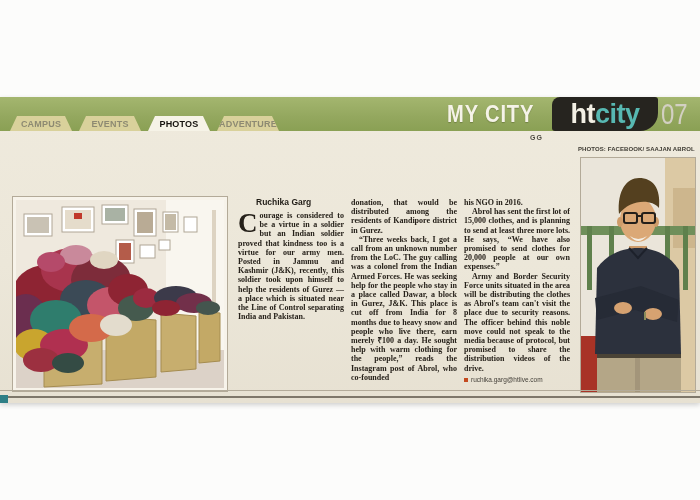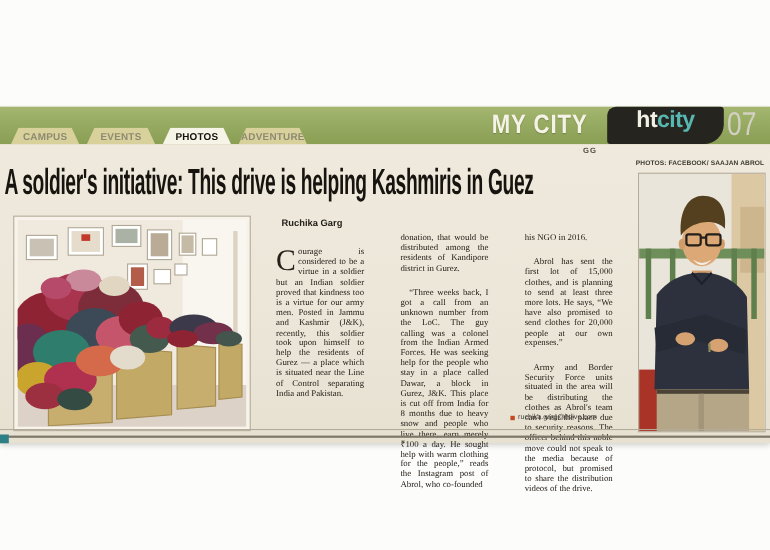--- a/index.html
+++ b/index.html
@@ -28,22 +28,22 @@
   .tab.active{background:#f6f3e7;color:#15120e;}
   .my-city{
     position:absolute;top:3px;left:447px;
     color:#f5f3e8;font-size:24px;font-weight:bold;letter-spacing:1px;
     transform:scaleX(0.84);transform-origin:0 50%;white-space:nowrap;
     text-shadow:0 1px 1px rgba(60,70,30,0.35);
   }
   .htcity-box{
     position:absolute;top:0;left:552px;width:106px;height:34px;
     background:#26241f;border-radius:8px 3px 18px 3px;
-    display:flex;align-items:flex-start;justify-content:center;
-    font-size:21px;font-weight:bold;letter-spacing:-0.5px;
+    display:flex;align-items:center;justify-content:center;
+    font-size:27px;font-weight:bold;letter-spacing:-0.5px;
   }
   .htcity-box .ht{color:#f2efe4;}
   .htcity-box .city{color:#57b8b2;}
   .page-num{
     position:absolute;top:0;left:661px;
     font-size:30px;color:#d3d0c3;
     transform:scaleX(0.8);transform-origin:0 0;
   }
   .press-mark{
     position:absolute;top:37px;left:530px;
@@ -76,21 +76,21 @@
   
   .byline{
     position:absolute;top:100px;left:238px;
     font-size:8.5px;font-weight:bold;color:#211d17;padding-left:18px;
   }
   .col{
     position:absolute;width:106px;
     font-family:"Liberation Serif",serif;
     font-size:8px;line-height:9.2px;color:#26211a;text-align:justify;
   }
-  .col p{margin:13px;}
+  .col p{margin:0;font-weight:bold;}
   .col p + p{text-indent:8px;}
   .col-1{left:238px;top:114px;}
   .col-2{left:351px;top:101px;}
   .col-3{left:464px;top:101px;}
   .dropcap{
     float:left;font-size:27px;line-height:23px;padding:1px 2px 0 0;color:#26211a;
   }
   .email-row{
     position:absolute;top:279px;left:464px;
     display:flex;align-items:center;gap:3px;
@@ -116,21 +116,20 @@
     </div>
     <div class="my-city">MY CITY</div>
     <div class="htcity-box">
         <span class="ht">ht</span>
         <span class="city">city</span>
       </div>
     <div class="page-num">07</div>
   </div>
   <div class="press-mark">GG</div>
 
-  <div class="headline"><span>A soldier's initiative: This drive is helping Kashmiris in Guez</span></div>
   <div class="photo-credit">PHOTOS: FACEBOOK/ SAAJAN ABROL</div>
 
   <div class="left-photo">
     <svg viewBox="0 0 208 188" preserveAspectRatio="none">
       <rect x="0" y="0" width="208" height="188" fill="#efe9de"></rect>
       <rect x="150" y="0" width="58" height="188" fill="#f9f6ef"></rect>
       <rect x="196" y="10" width="4" height="150" fill="#ddd3c2"></rect>
       <rect x="0" y="150" width="208" height="38" fill="#dcd2c8"></rect>
       <g>
         <rect x="8" y="14" width="28" height="22" fill="#fff" stroke="#b0a695"></rect>

